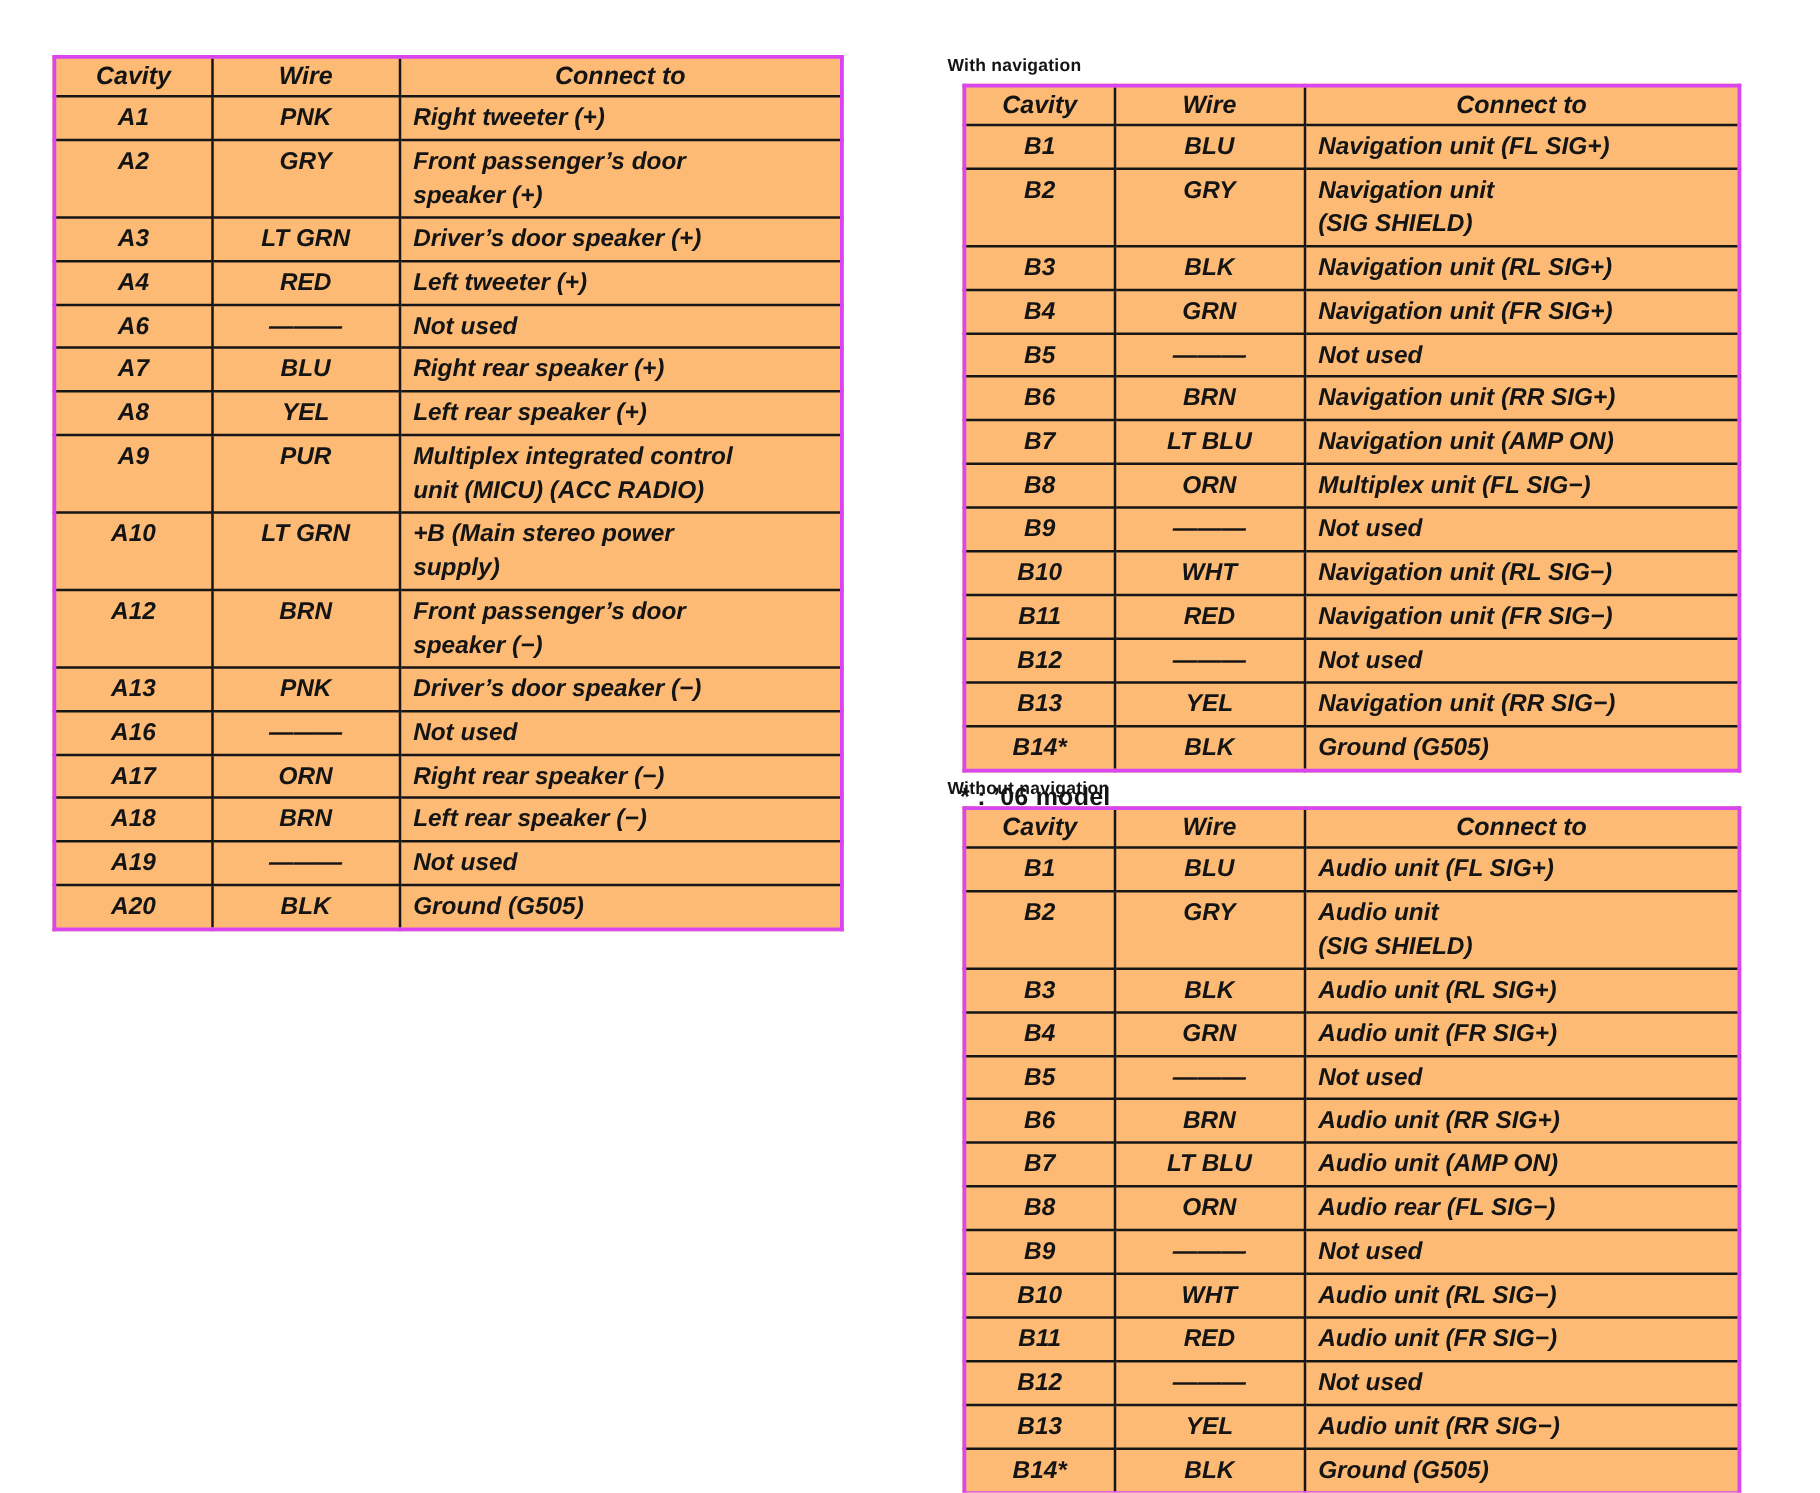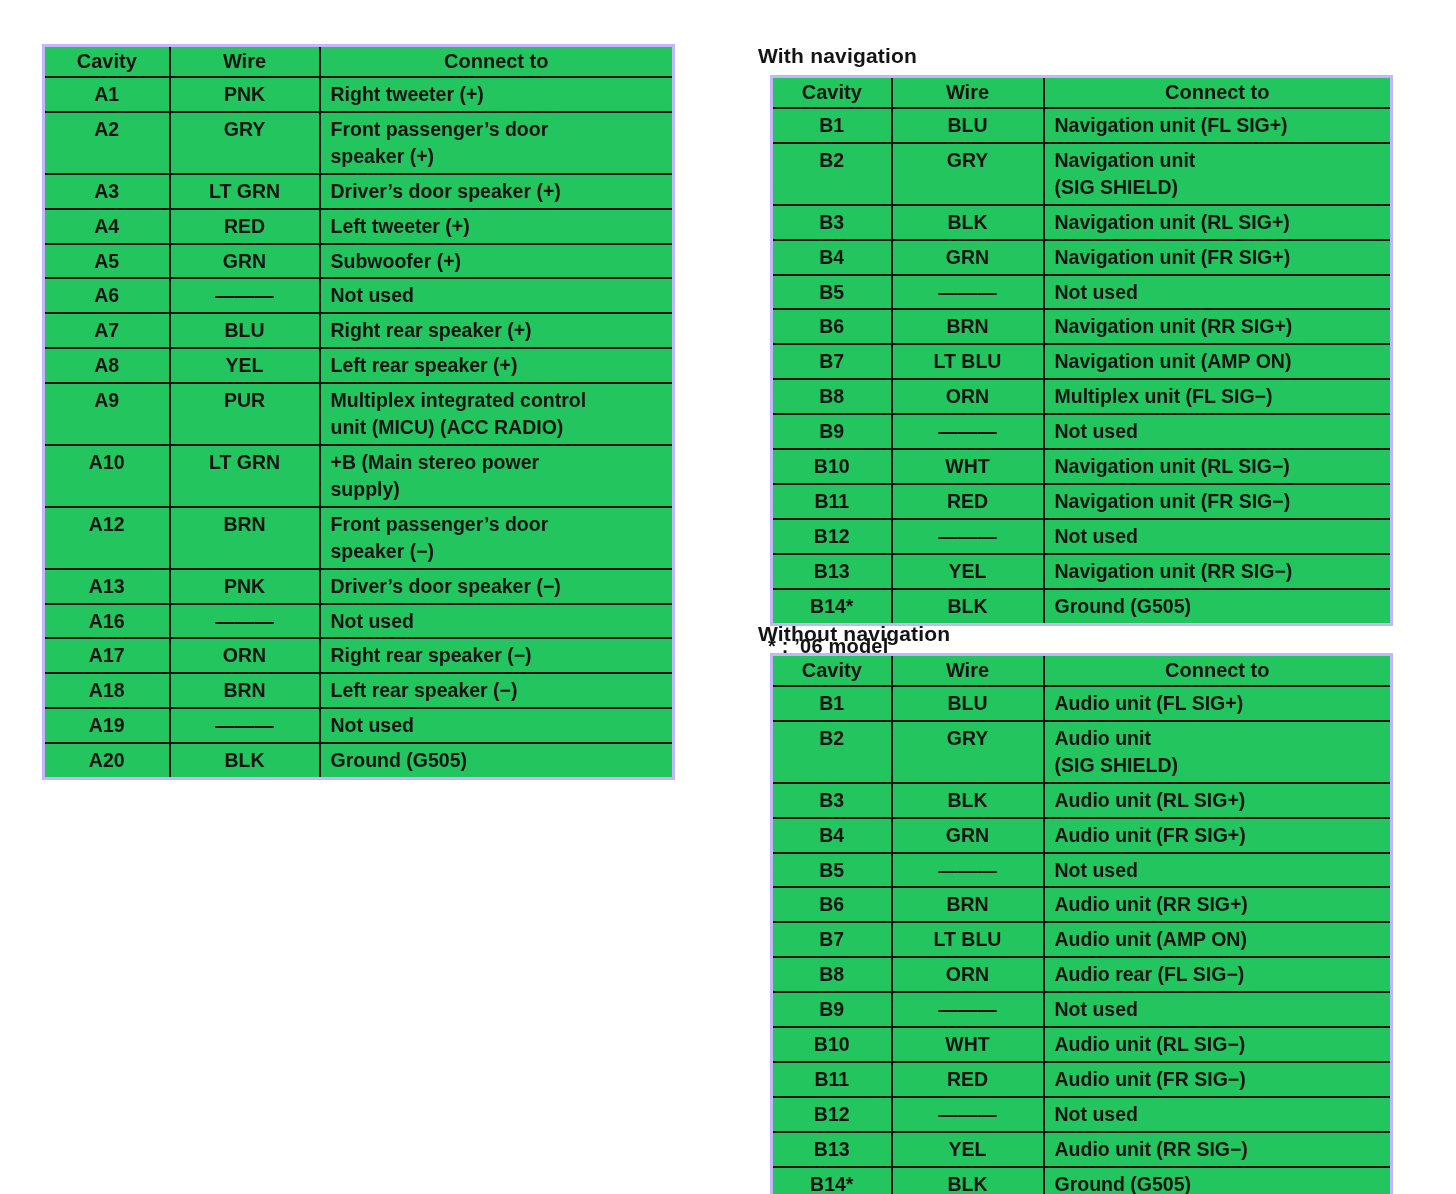--- a/index.html
+++ b/index.html
@@ -17,31 +17,32 @@
   }
 
   .section {
     position: absolute;
   }
   .table-a-section   { left: 42px;  top: 44px;  width: 640px; }
   .nav-section       { left: 756px; top: 44px;  width: 660px; }
   .nonav-section     { left: 756px; top: 622px; width: 660px; }
 
   .section-heading {
-    font-size: 21px;
+    font-size: 14px;
     font-weight: 700;
     margin: 0 0 7px 2px;
     letter-spacing: 0.2px;
   }
 
   table {
     border-collapse: collapse;
-    background: #22c55e;
+    background: #fdba74;
     table-layout: fixed;
-    border: 3px solid #c4b5fd;
+    border: 3px solid #d946ef;
+    font-style: italic;
   }
   .tblA { width: 630px; }
   .tblB { width: 620px; margin-left: 14px; }
 
   .tblA col:nth-child(1) { width: 126px; }
   .tblA col:nth-child(2) { width: 150px; }
   .tblA col:nth-child(3) { width: 354px; }
 
   .tblB col:nth-child(1) { width: 120px; }
   .tblB col:nth-child(2) { width: 152px; }
@@ -105,25 +106,20 @@
           <td class="center">A3</td>
           <td class="center">LT GRN</td>
           <td class="connect">Driver’s door speaker (+)</td>
         </tr>
         <tr>
           <td class="center">A4</td>
           <td class="center">RED</td>
           <td class="connect">Left tweeter (+)</td>
         </tr>
         <tr>
-          <td class="center">A5</td>
-          <td class="center">GRN</td>
-          <td class="connect">Subwoofer (+)</td>
-        </tr>
-        <tr>
           <td class="center">A6</td>
           <td class="center">———</td>
           <td class="connect">Not used</td>
         </tr>
         <tr>
           <td class="center">A7</td>
           <td class="center">BLU</td>
           <td class="connect">Right rear speaker (+)</td>
         </tr>
         <tr>

